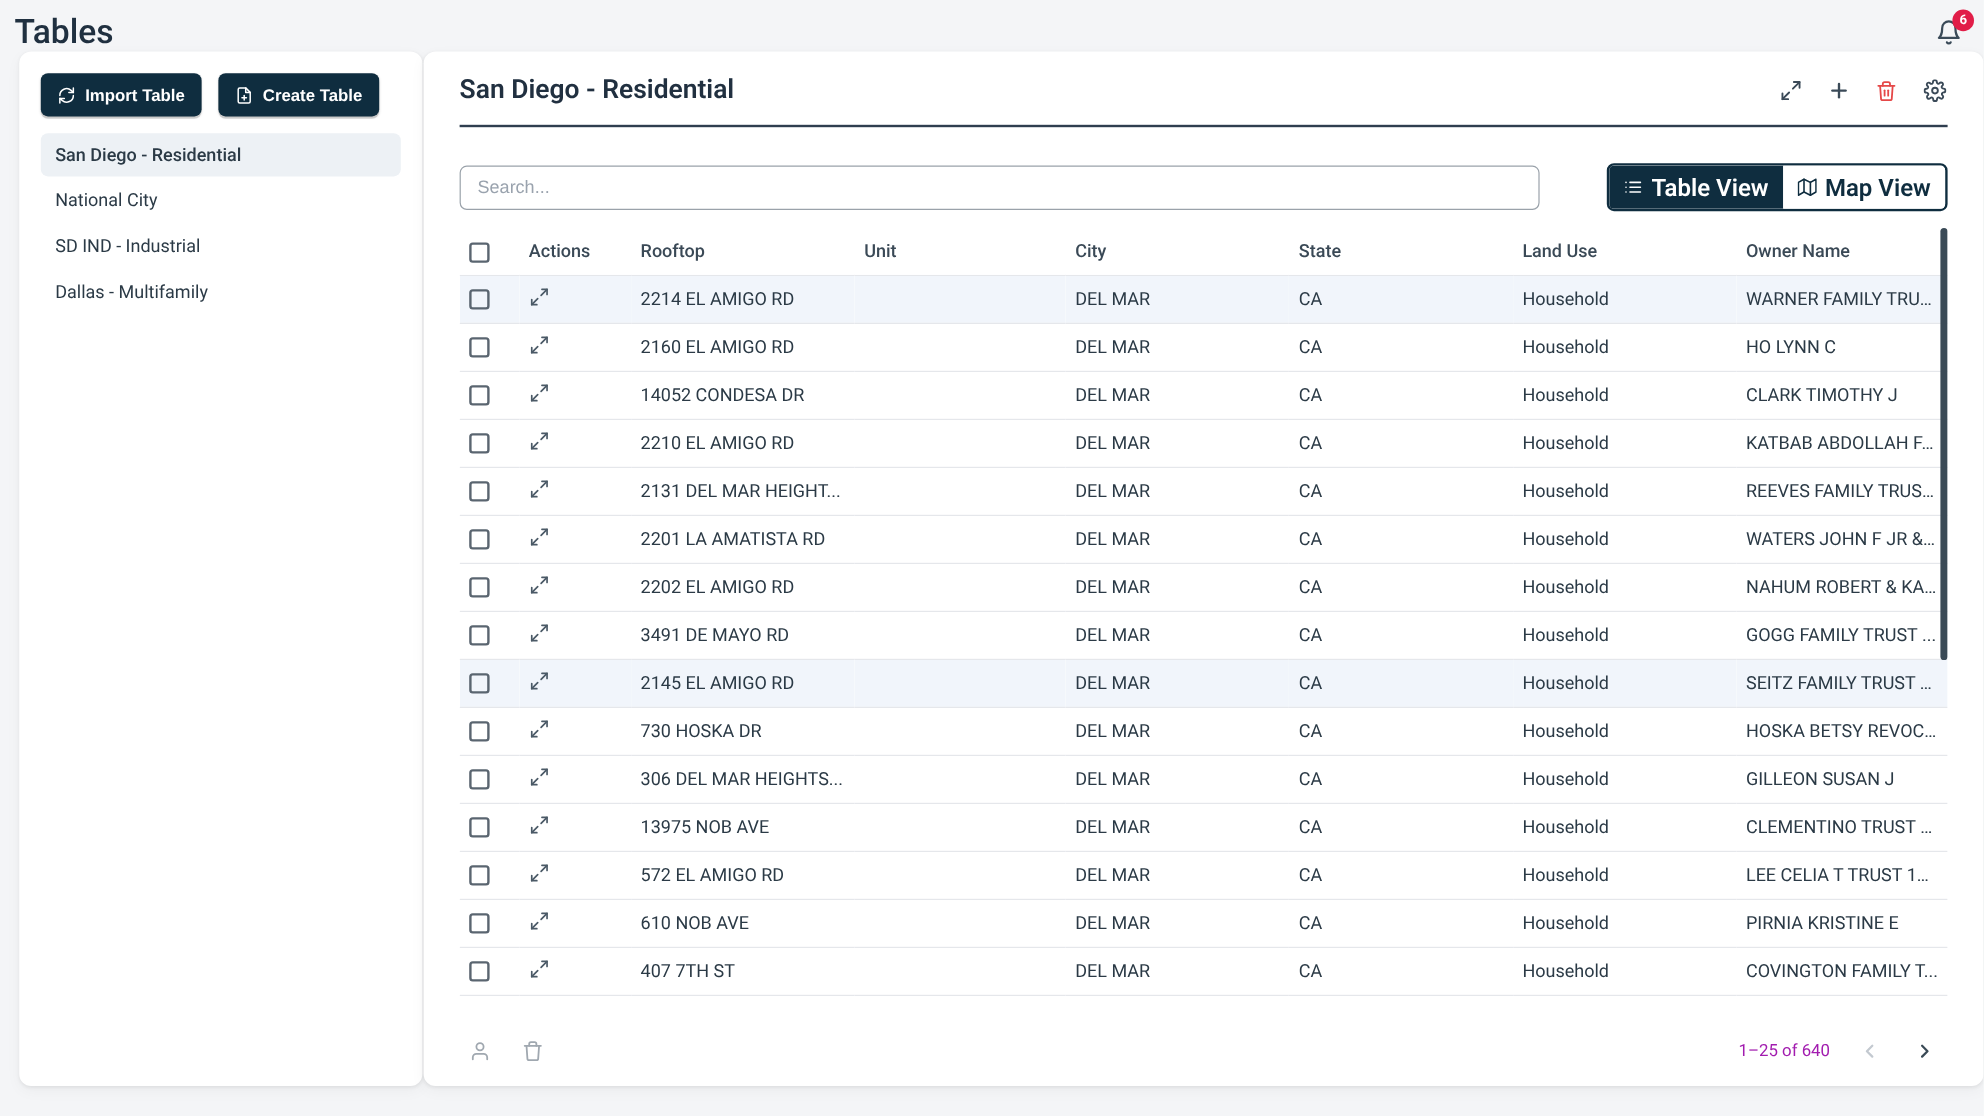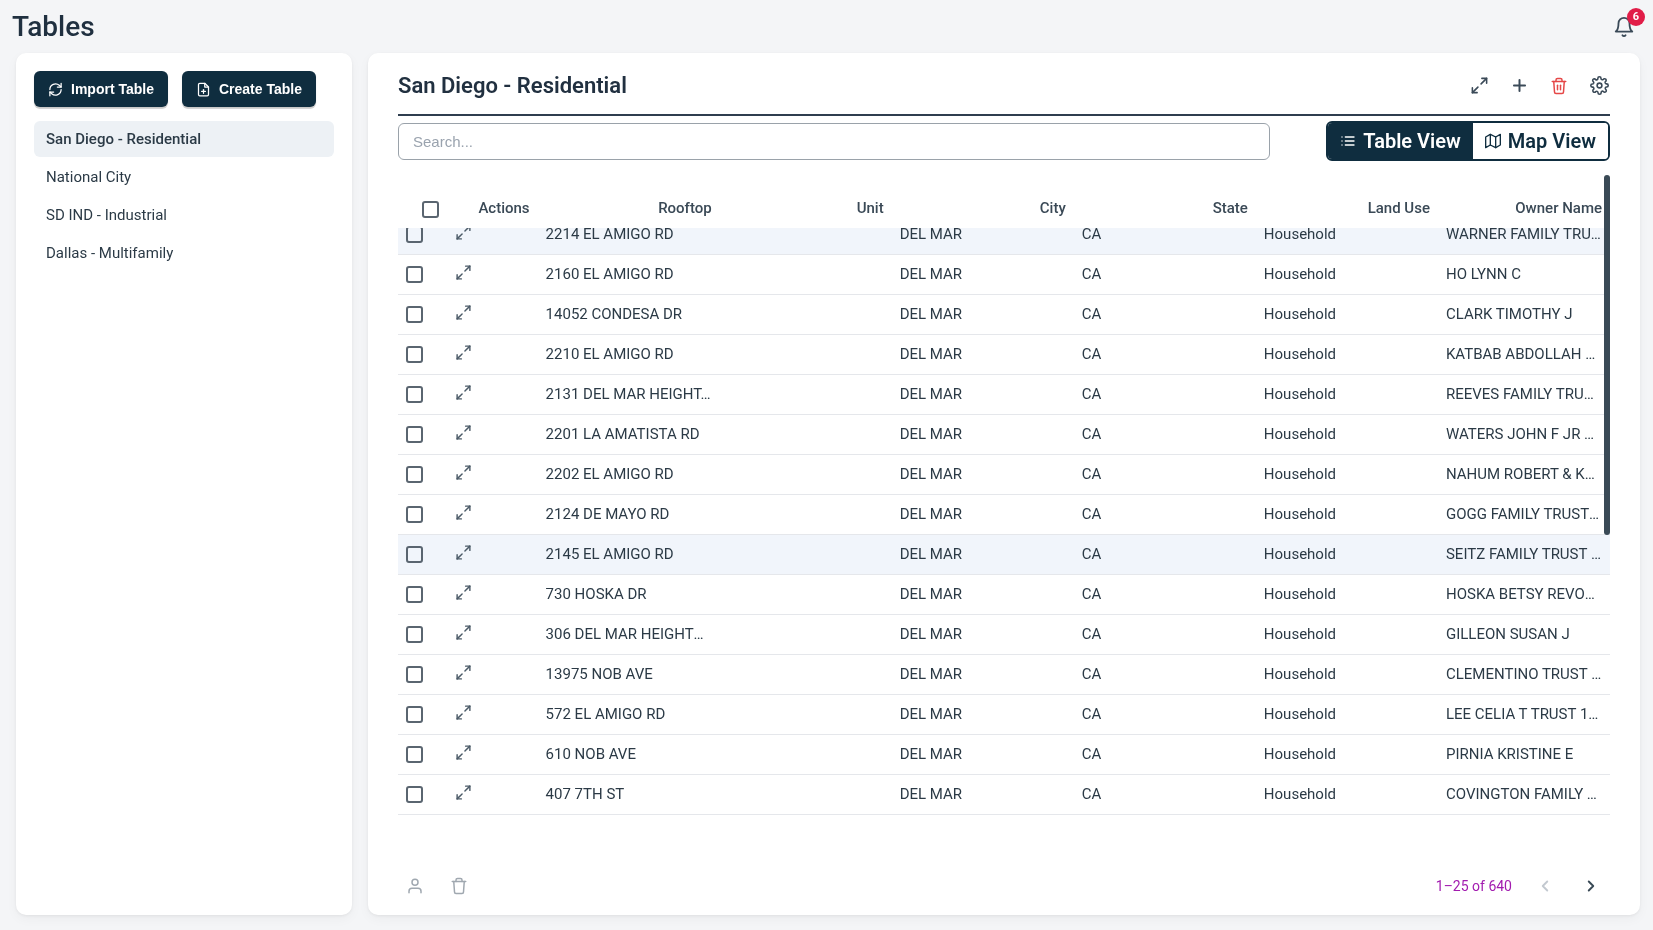--- a/index.html
+++ b/index.html
@@ -23,21 +23,21 @@
     color: var(--text);
     font-size: 15px;
     width: 1653px;
     height: 930px;
     overflow: hidden;
   }
   .topbar {
     display: flex;
     align-items: center;
     justify-content: space-between;
-    padding: 10px 18px 10px 12px;
+    padding: 10px 18px 0 12px;
   }
   .page-title {
     font-size: 28px;
     font-weight: 500;
     color: #203040;
   }
   .bell-wrap {
     position: relative;
     display: flex;
     align-items: center;
@@ -54,22 +54,22 @@
     min-width: 18px;
     height: 18px;
     border-radius: 9px;
     display: flex;
     align-items: center;
     justify-content: center;
     padding: 0 4px;
   }
   .content {
     display: flex;
-    gap: 16px;
-    padding: 0 13px 16px 16px;
+    gap: 1px;
+    padding: 0 0 16px 16px;
     height: calc(100% - 52px);
   }
   .sidebar {
     width: 336px;
     background: var(--card-bg);
     border-radius: 10px;
     box-shadow: 0 1px 3px rgba(0,0,0,0.06), 0 4px 12px rgba(0,0,0,0.04);
     padding: 18px 18px;
     flex: 0 0 auto;
   }
@@ -142,21 +142,21 @@
     display: inline-flex;
     align-items: center;
     justify-content: center;
     width: 22px; height: 22px;
   }
   .icon-btn.red { color: var(--red); }
   .search-row {
     display: flex;
     align-items: center;
     gap: 56px;
-    margin-top: 5px;
+    margin-top: 30px;
     margin-bottom: 8px;
   }
   .search-input {
     flex: 1;
     border: 1px solid #9aa2aa;
     border-radius: 6px;
     padding: 9px 14px;
     font-size: 15px;
     color: var(--text);
     max-width: 960px;
@@ -188,27 +188,27 @@
     overflow: auto;
     margin-top: 6px;
     position: relative;
   }
   .tbl {
     width: 100%;
     border-collapse: collapse;
     font-size: 15px;
   }
   .tbl thead th {
-    text-align: right;
+    text-align: left;
     font-weight: 500;
     color: #3a4956;
     padding: 10px 8px;
     border-bottom: 1px solid var(--border);
     position: sticky;
-    top: 14px;
+    top: 0;
     background: #fff;
   }
   .tbl tbody td {
     padding: 9px 8px;
     border-bottom: 1px solid var(--border);
     color: #2b3a46;
     white-space: nowrap;
     overflow: hidden;
     text-overflow: ellipsis;
     max-width: 0;
@@ -534,21 +534,21 @@
             <tr>
               <td><span class="checkbox-box"></span></td>
               <td><span class="expand-icon">
                   <svg width="17" height="17" viewBox="0 0 24 24" fill="none" stroke="currentColor" stroke-width="2" stroke-linecap="round" stroke-linejoin="round">
                     <path d="M15 3h6v6"></path>
                     <path d="M9 21H3v-6"></path>
                     <path d="M21 3l-7 7"></path>
                     <path d="M3 21l7-7"></path>
                   </svg>
                 </span></td>
-              <td>2124 DE MAYO RD</td>
+              <td>3491 DE MAYO RD</td>
               <td></td>
               <td>DEL MAR</td>
               <td>CA</td>
               <td>Household</td>
               <td>GOGG FAMILY TRUST ...</td>
             </tr>
             <tr class="hl">
               <td><span class="checkbox-box"></span></td>
               <td><span class="expand-icon">
                   <svg width="17" height="17" viewBox="0 0 24 24" fill="none" stroke="currentColor" stroke-width="2" stroke-linecap="round" stroke-linejoin="round">

